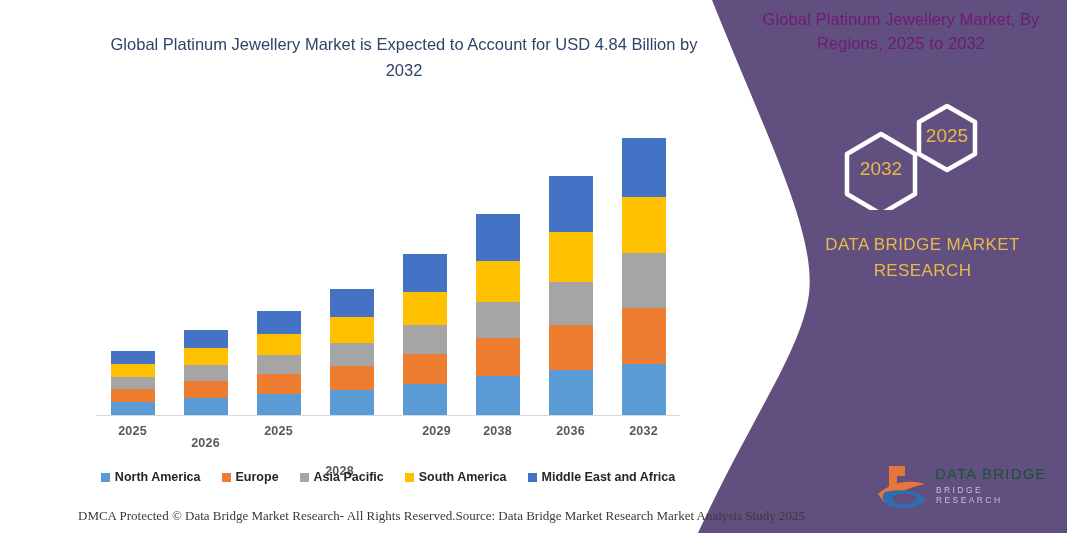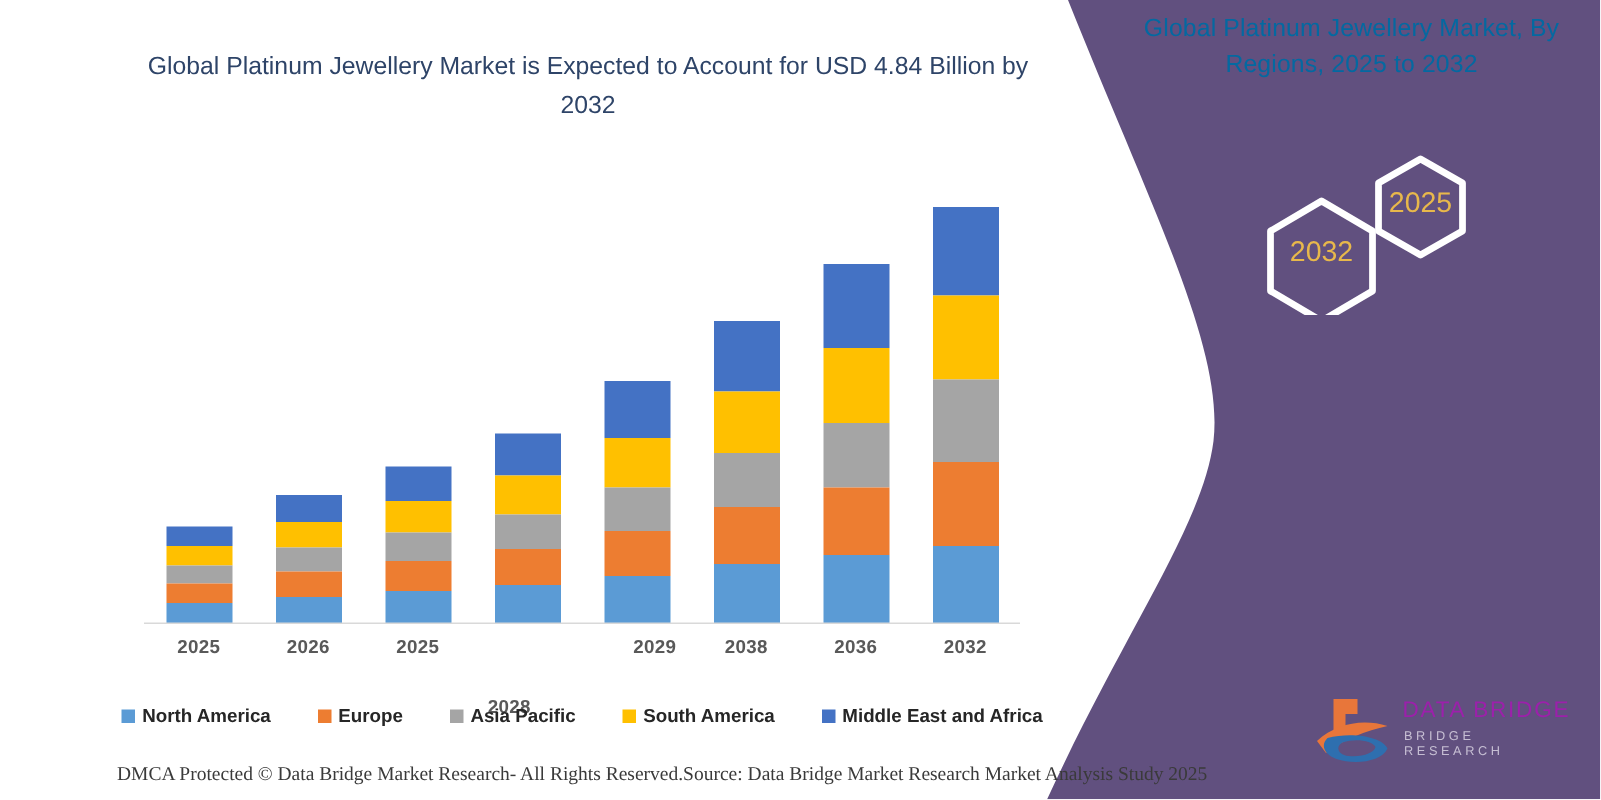--- a/index.html
+++ b/index.html
@@ -27,21 +27,21 @@
     height: 533px;
   }
   .purple-panel svg { display: block; }
 
   .panel-title {
     position: absolute;
     top: 8px;
     left: 742px;
     width: 318px;
     text-align: center;
-    color: #0369a1;
+    color: #701a75;
     font-size: 16.5px;
     line-height: 1.45;
     font-weight: 400;
     letter-spacing: .1px;
   }
 
   .hex-wrap {
     position: absolute;
     left: 820px;
     top: 100px;
@@ -75,41 +75,41 @@
     position: absolute;
     left: 875px;
     top: 463px;
     width: 175px;
     height: 48px;
   }
   .logo-text-main {
     position: absolute;
     left: 60px;
     top: 2px;
-    color: #a21caf;
+    color: #14532d;
     font-size: 15px;
     letter-spacing: 1.2px;
     font-weight: 400;
     opacity: .92;
   }
   .logo-text-sub {
     position: absolute;
     left: 61px;
     top: 22px;
     color: #D8D2E2;
     font-size: 8.5px;
     letter-spacing: 2.4px;
     font-weight: 400;
     opacity: .85;
   }
 
   
   .chart-title {
     position: absolute;
-    left: 87px;
+    left: 99px;
     top: 32px;
     width: 610px;
     text-align: center;
     color: #2E4468;
     font-size: 16.5px;
     line-height: 1.55;
     font-weight: 400;
   }
 
   .plot {
@@ -152,21 +152,21 @@
   }
 
   .legend {
     position: absolute;
     left: 96px;
     top: 470px;
     width: 584px;
     display: flex;
     justify-content: center;
     align-items: center;
-    gap: 31px;
+    gap: 21px;
   }
   .legend-item {
     display: flex;
     align-items: center;
     gap: 5px;
   }
   .legend-swatch {
     width: 9px;
     height: 9px;
     flex: 0 0 auto;
@@ -209,20 +209,21 @@
 
   <div class="hex-wrap">
     <svg width="220" height="110" viewBox="0 0 220 110" xmlns="http://www.w3.org/2000/svg">
       <polygon points="61,34 95,54 95,94 61,114 27,94 27,54" fill="none" stroke="#ffffff" stroke-width="4.5" stroke-linejoin="round"></polygon>
       <polygon points="127,6 155,22 155,54 127,70 99,54 99,22" fill="none" stroke="#ffffff" stroke-width="4.5" stroke-linejoin="round"></polygon>
     </svg>
     <div class="hex-label hex-2032">2032</div>
     <div class="hex-label hex-2025">2025</div>
   </div>
 
+  <div class="brand-name">DATA BRIDGE MARKET RESEARCH</div>
 
   <div class="logo-wrap">
     <svg width="58" height="48" viewBox="0 0 58 48" xmlns="http://www.w3.org/2000/svg">
       <path d="M14 3 L30 3 L30 13 L22 13 L22 30 L14 30 Z" fill="#E8763A"></path>
       <path d="M3 31 C16 19 34 16 50 21 C36 24 20 30 9 39 Z" fill="#E8763A"></path>
       <path d="M10 29 C26 25 46 28 50 36 C46 45 28 47 16 43 C8 40 5 34 10 29 Z
                M20 32 C15 35 17 40 24 41 C33 42 41 39 42 35 C40 31 29 29 20 32 Z" fill="#2E6FAF"></path>
     </svg>
     <div class="logo-text-main">DATA BRIDGE</div>
     <div class="logo-text-sub">BRIDGE RESEARCH</div>
@@ -284,21 +285,21 @@
         <div class="seg" style="height: 52px; background: rgb(91, 155, 213);"></div>
         <div class="seg" style="height: 56px; background: rgb(237, 125, 49);"></div>
         <div class="seg" style="height: 55px; background: rgb(165, 165, 165);"></div>
         <div class="seg" style="height: 56px; background: rgb(255, 192, 0);"></div>
         <div class="seg" style="height: 59px; background: rgb(68, 114, 196);"></div>
       </div>
     </div>
   <div class="axis-line"></div>
   <div class="xticks" id="xticks">
       <div class="xtick" style="left: 0px; width: 73px;">2025</div>
-      <div class="xtick" style="left: 73px; width: 73px;">2026</div>
+      <div class="xtick" style="left: 73px; width: 73px; margin-top: 12px;">2026</div>
       <div class="xtick" style="left: 146px; width: 73px;">2025</div>
       <div class="xtick" style="left: 207px; width: 73px; margin-top: 40px;">2028</div>
       <div class="xtick" style="left: 304px; width: 73px;">2029</div>
       <div class="xtick" style="left: 365px; width: 73px;">2038</div>
       <div class="xtick" style="left: 438px; width: 73px;">2036</div>
       <div class="xtick" style="left: 511px; width: 73px;">2032</div>
     </div>
 
   <div class="legend" id="legend">
       <div class="legend-item">

